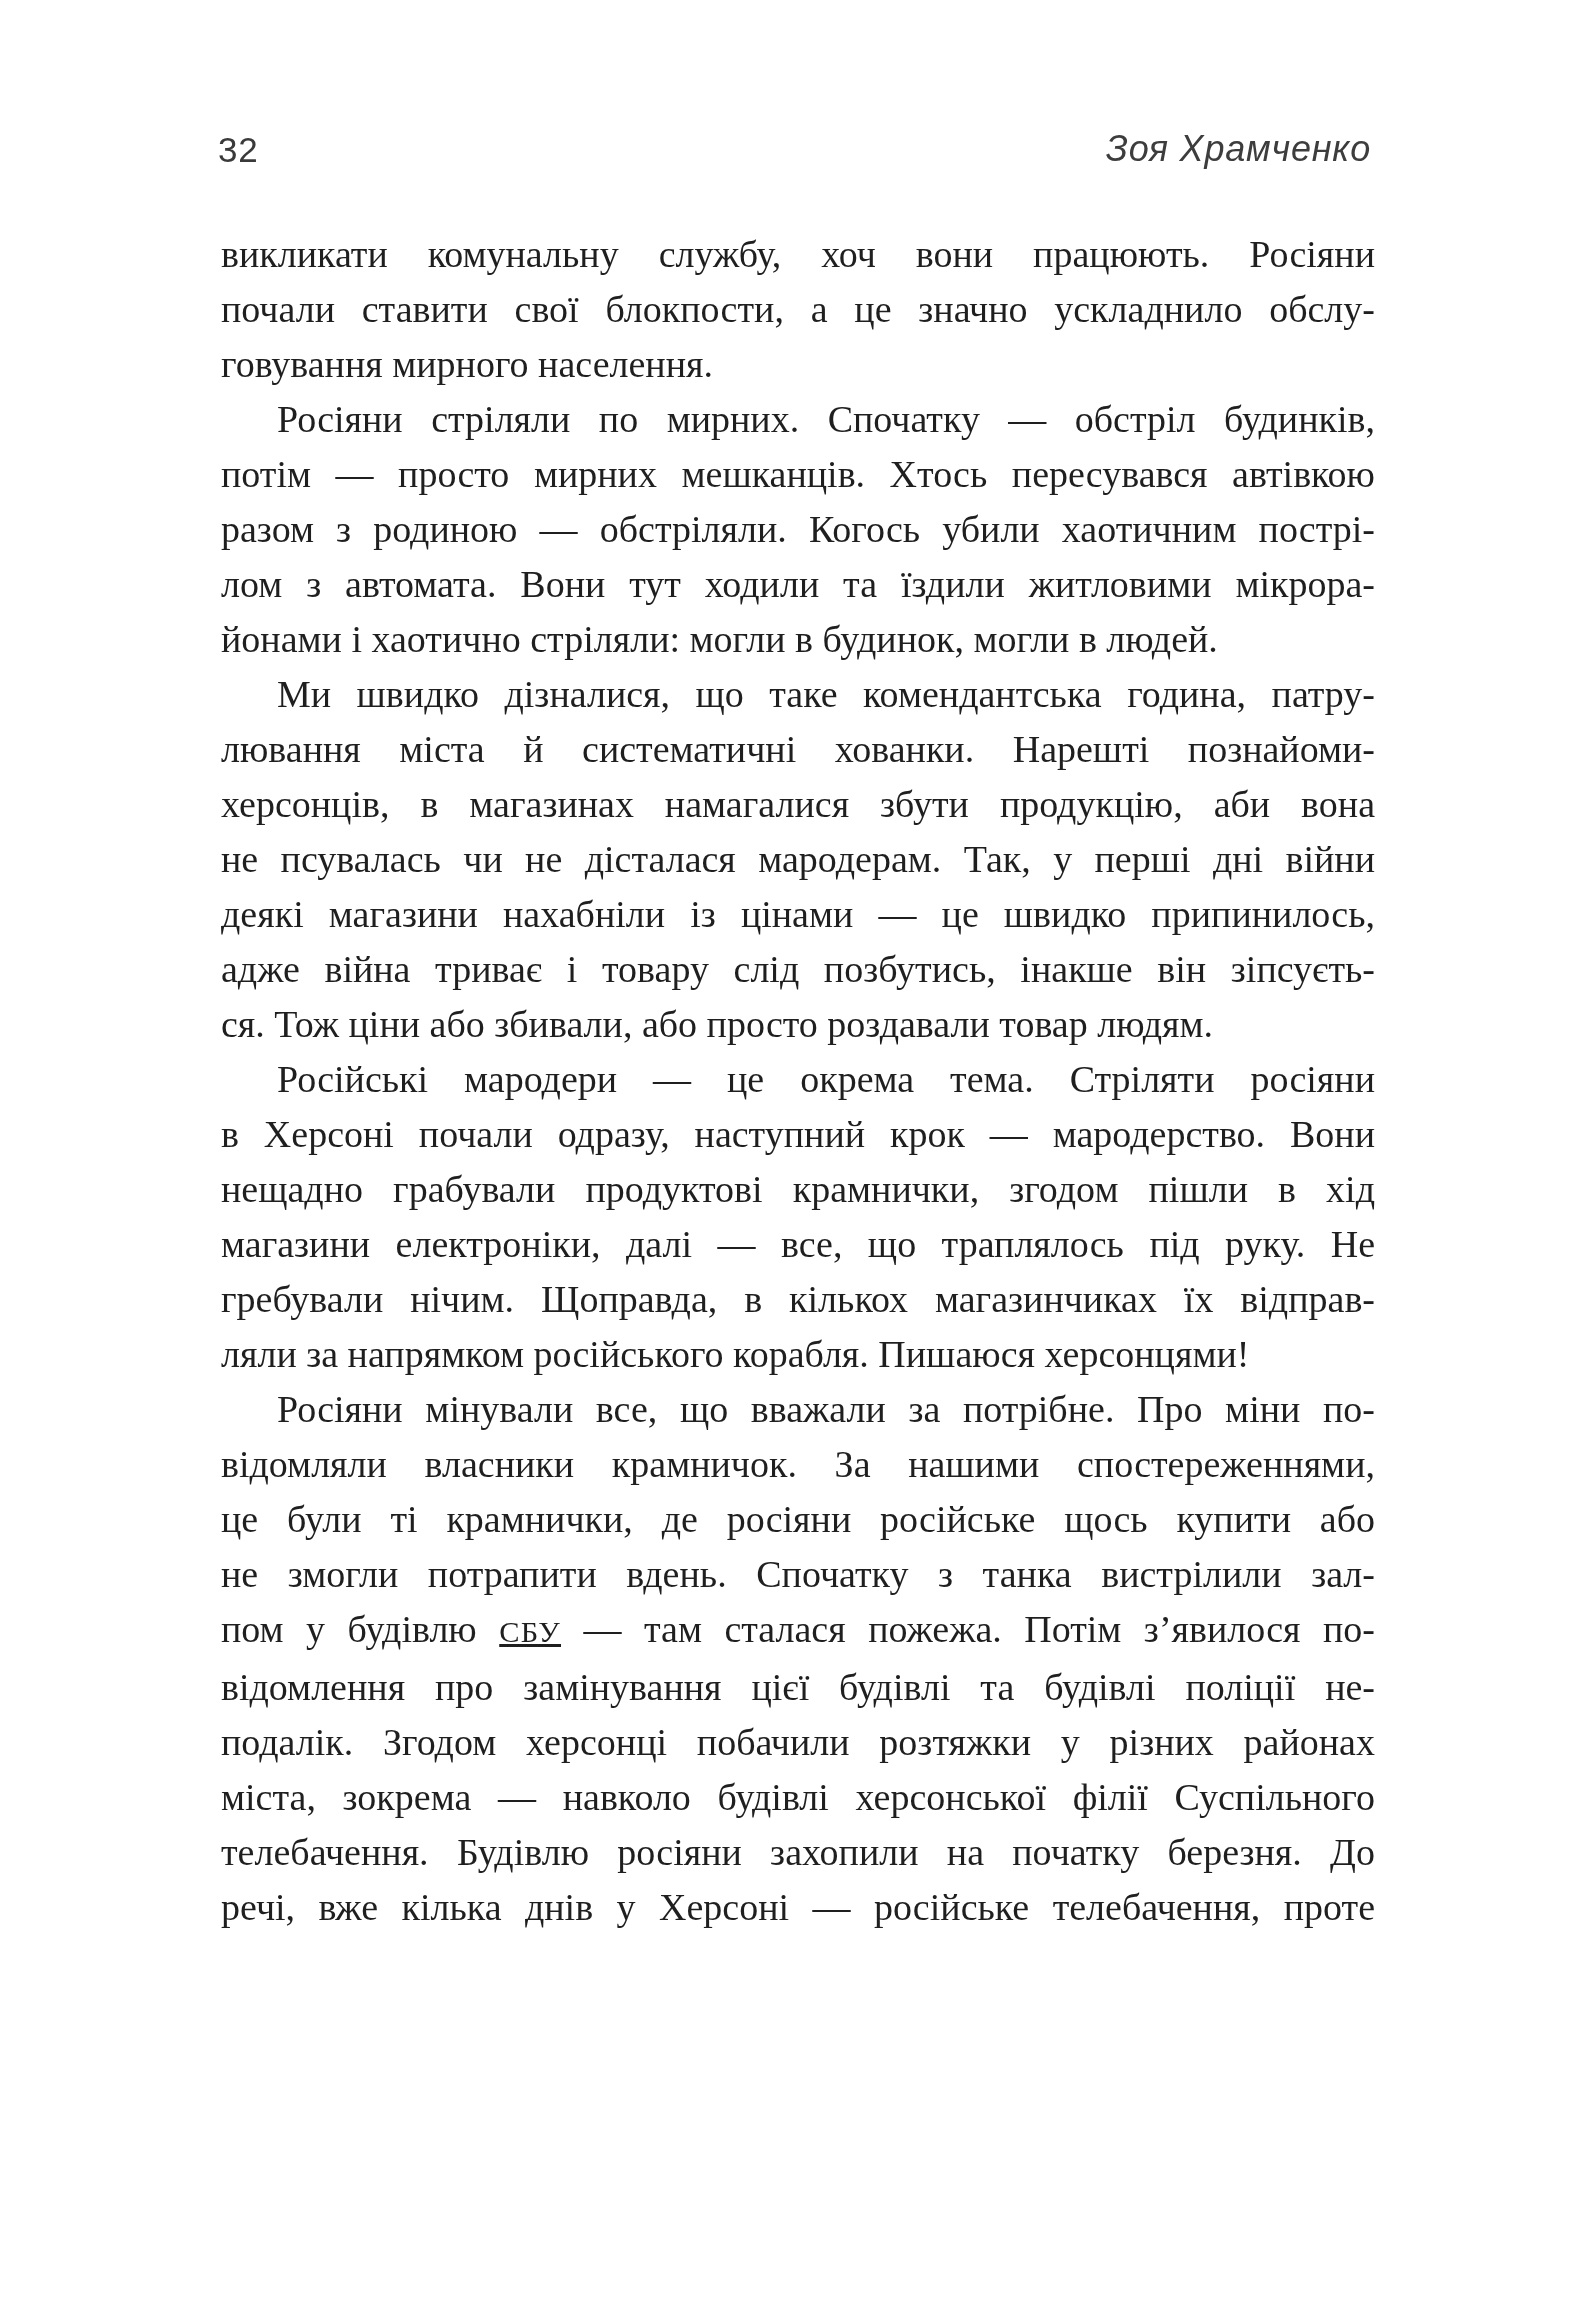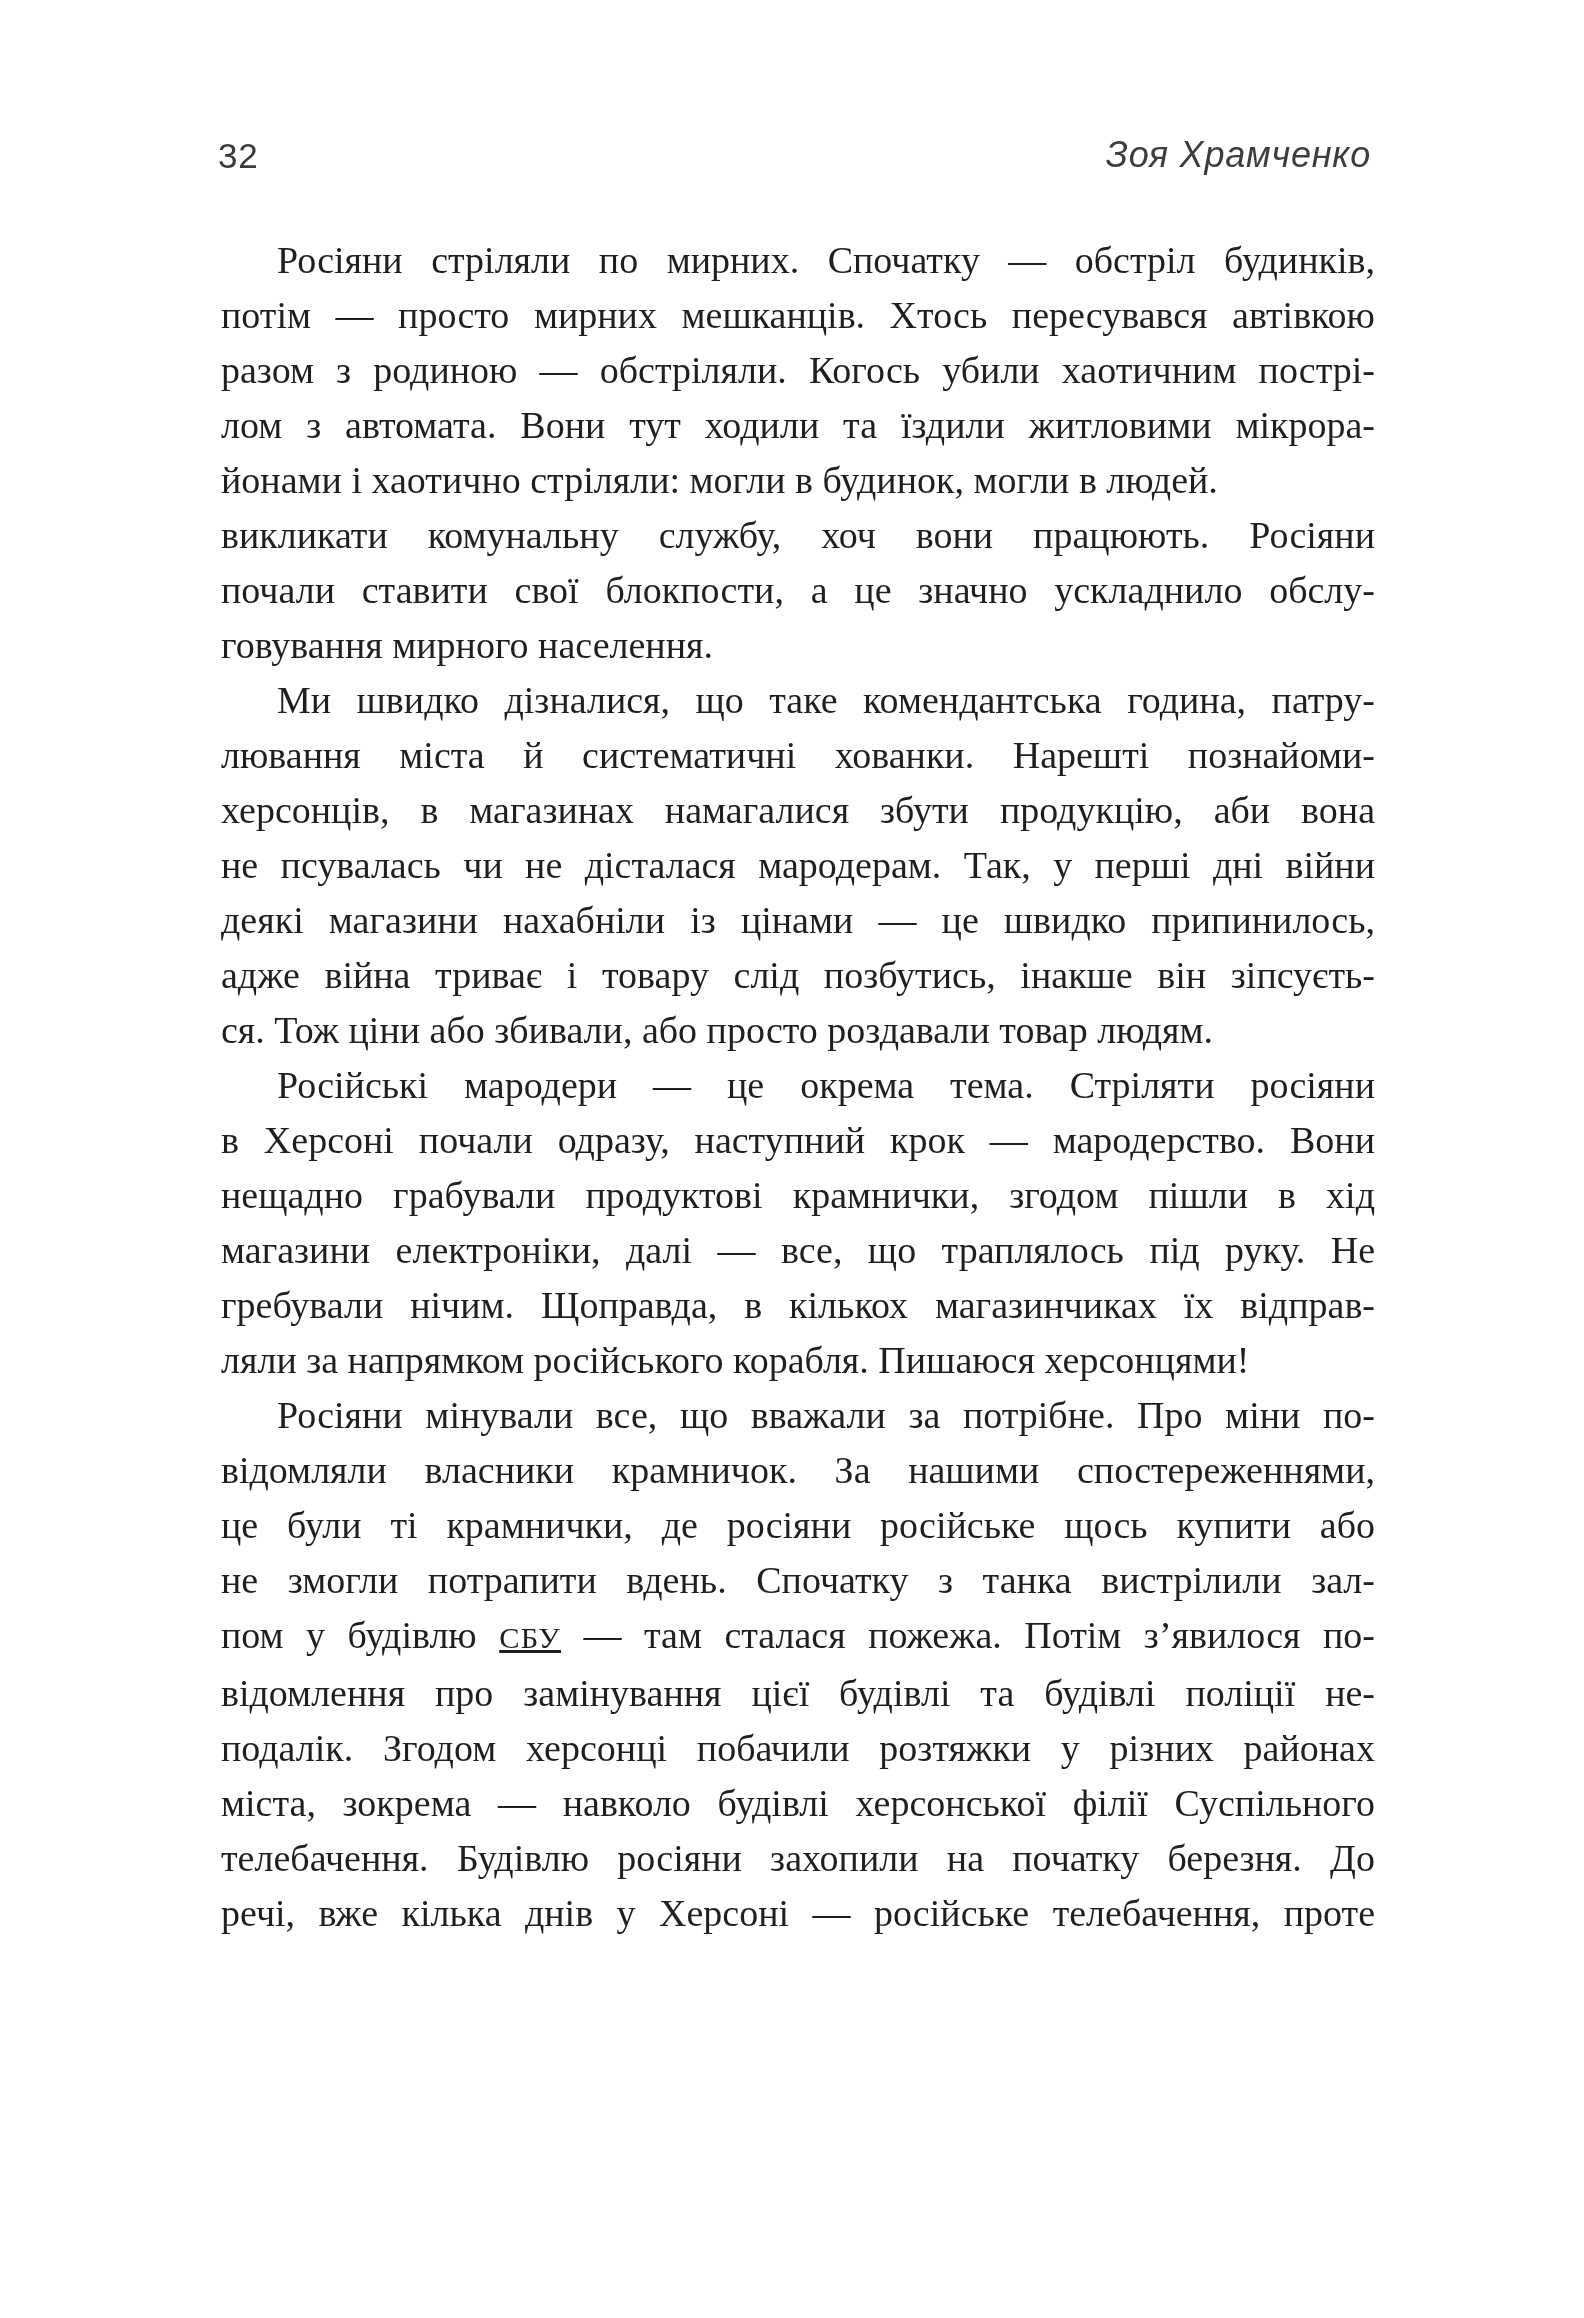--- a/index.html
+++ b/index.html
@@ -11,21 +11,20 @@
     position: relative;
     width: 1584px;
     height: 2319px;
     overflow: hidden;
     font-family: "Liberation Serif", serif;
   }
   .page {
     position: absolute;
     inset: 0;
     background: #ffffff;
-    margin-top: 6px;
   }
   .page-number {
     position: absolute;
     left: 218px;
     top: 132px;
     font-family: "Liberation Sans", sans-serif;
     font-size: 35px;
     line-height: 36px;
     color: #3a3a3a;
     letter-spacing: 0.8px;
@@ -70,30 +69,30 @@
 <body>
 
 <div class="page" style="background: rgb(255, 255, 255);">
 
   <div class="page-number">32</div>
 
   <div class="running-head" style="color: rgb(61, 61, 61);">Зоя Храмченко</div>
 
   <div class="page-body" style="color: rgb(31, 31, 31);">
       <div class="para">
+        <div class="line">викликати комунальну службу, хоч вони працюють. Росіяни</div>
+        <div class="line">почали ставити свої блокпости, а це значно ускладнило обслу-</div>
+        <div class="line last">говування мирного населення.</div>
+      </div>
+      <div class="para">
         <div class="line indent">Росіяни стріляли по мирних. Спочатку — обстріл будинків,</div>
         <div class="line">потім — просто мирних мешканців. Хтось пересувався автівкою</div>
         <div class="line">разом з родиною — обстріляли. Когось убили хаотичним пострі-</div>
         <div class="line">лом з автомата. Вони тут ходили та їздили житловими мікрора-</div>
         <div class="line last">йонами і хаотично стріляли: могли в будинок, могли в людей.</div>
-      </div>
-      <div class="para">
-        <div class="line">викликати комунальну службу, хоч вони працюють. Росіяни</div>
-        <div class="line">почали ставити свої блокпости, а це значно ускладнило обслу-</div>
-        <div class="line last">говування мирного населення.</div>
       </div>
       <div class="para">
         <div class="line indent">Ми швидко дізналися, що таке комендантська година, патру-</div>
         <div class="line">лювання міста й систематичні хованки. Нарешті познайоми-</div>
         <div class="line">херсонців, в магазинах намагалися збути продукцію, аби вона</div>
         <div class="line">не псувалась чи не дісталася мародерам. Так, у перші дні війни</div>
         <div class="line">деякі магазини нахабніли із цінами — це швидко припинилось,</div>
         <div class="line">адже війна триває і товару слід позбутись, інакше він зіпсуєть-</div>
         <div class="line last">ся. Тож ціни або збивали, або просто роздавали товар людям.</div>
       </div>

